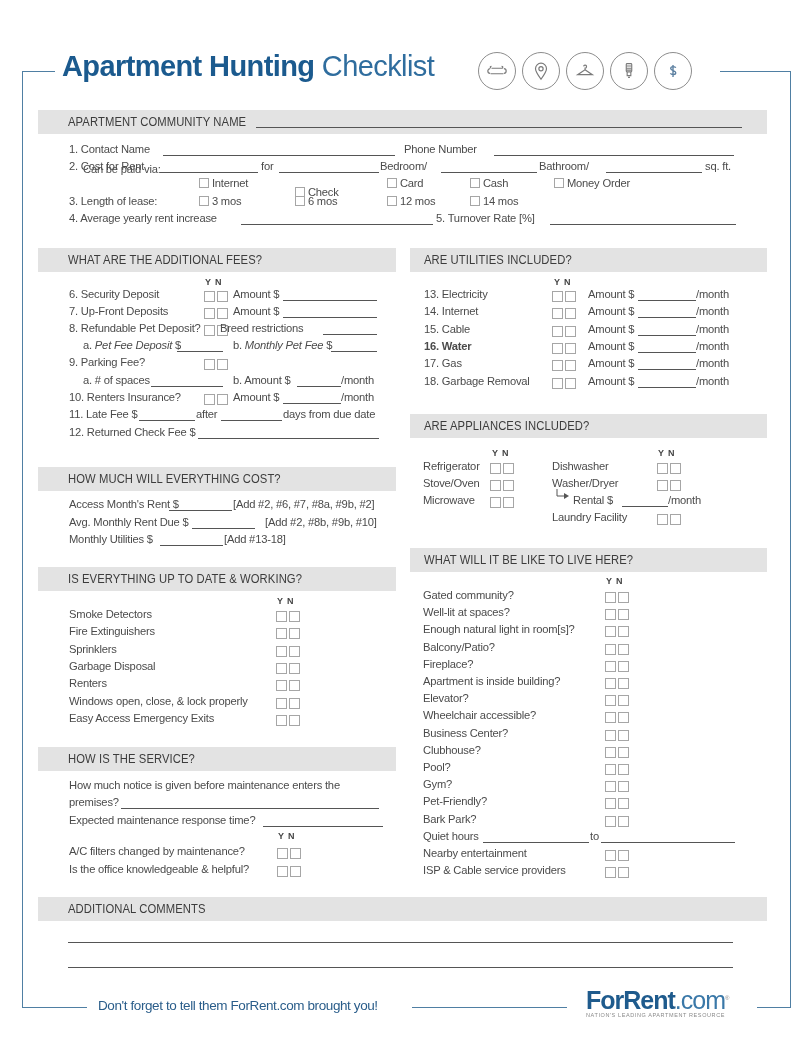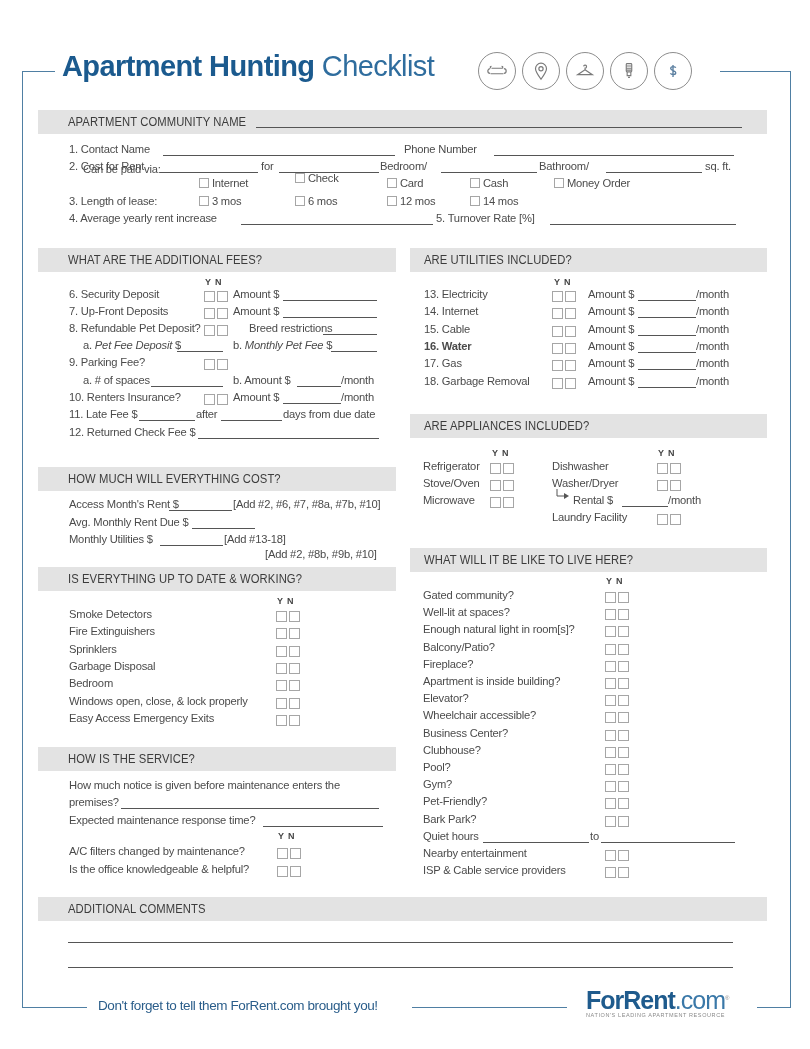--- a/index.html
+++ b/index.html
@@ -100,21 +100,21 @@
 <div class="t" style="left:261px; top:160px;">for</div>
 <div class="ul-abs" style="left:279px; top:172px; width:100px;"></div>
 <div class="t" style="left:380px; top:160px;">Bedroom/</div>
 <div class="ul-abs" style="left:441px; top:172px; width:96px;"></div>
 <div class="t" style="left:539px; top:160px;">Bathroom/</div>
 <div class="ul-abs" style="left:606px; top:172px; width:96px;"></div>
 <div class="t" style="left:705px; top:160px;">sq. ft.</div>
 
 <div class="t" style="left:83px; top:163px;">Can be paid via:</div>
 <div class="t" style="left:199px; top:177px;"><span class="cb"></span> <span>Internet</span></div>
-<div class="t" style="left:295px; top:172px;"><span class="cb"></span> <span>Check</span></div>
+<div class="t" style="left:295px; top:186px;"><span class="cb"></span> <span>Check</span></div>
 <div class="t" style="left:387px; top:177px;"><span class="cb"></span> <span>Card</span></div>
 <div class="t" style="left:470px; top:177px;"><span class="cb"></span> <span>Cash</span></div>
 <div class="t" style="left:554px; top:177px;"><span class="cb"></span> <span>Money Order</span></div>
 
 <div class="t" style="left:69px; top:195px;">3. Length of lease:</div>
 <div class="t" style="left:199px; top:195px;"><span class="cb"></span> <span>3 mos</span></div>
 <div class="t" style="left:295px; top:195px;"><span class="cb"></span> <span>6 mos</span></div>
 <div class="t" style="left:387px; top:195px;"><span class="cb"></span> <span>12 mos</span></div>
 <div class="t" style="left:470px; top:195px;"><span class="cb"></span> <span>14 mos</span></div>
 
@@ -136,21 +136,21 @@
 
 <div class="t" style="left:69px; top:305px;">7. Up-Front Deposits</div>
 <div class="cb-abs" style="left:204px; top:308px;"></div>
 <div class="cb-abs" style="left:217px; top:308px;"></div>
 <div class="t" style="left:233px; top:305px;">Amount $</div>
 <div class="ul-abs" style="left:283px; top:317px; width:94px;"></div>
 
 <div class="t" style="left:69px; top:322px;">8. Refundable Pet Deposit?</div>
 <div class="cb-abs" style="left:204px; top:325px;"></div>
 <div class="cb-abs" style="left:217px; top:325px;"></div>
-<div class="t" style="left:249px; top:322px;text-align:right;">Breed restrictions</div>
+<div class="t" style="left:220px; top:322px;text-align:right;">Breed restrictions</div>
 <div class="ul-abs" style="left:323px; top:334px; width:54px;"></div>
 
 <div class="t" style="left:83px; top:339px;"><span>a.</span> <i>Pet Fee Deposit</i> <span>$</span></div>
 <div class="ul-abs" style="left:177px; top:351px; width:46px;"></div>
 <div class="t" style="left:233px; top:339px;"><span>b.</span> <i>Monthly Pet Fee</i> <span>$</span></div>
 <div class="ul-abs" style="left:331px; top:351px; width:46px;"></div>
 
 <div class="t" style="left:69px; top:356px;">9. Parking Fee?</div>
 <div class="cb-abs" style="left:204px; top:359px;"></div>
 <div class="cb-abs" style="left:217px; top:359px;"></div>
@@ -251,24 +251,24 @@
 </svg>
 <div class="t" style="left:573px; top:494px;">Rental $</div>
 <div class="ul-abs" style="left:622px; top:506px; width:46px;"></div>
 <div class="t" style="left:668px; top:494px;">/month</div>
 
 <div class="bar" style="left:38px; top:467px; width:358px;">
   <span class="bar-title">HOW MUCH WILL EVERYTHING COST?</span>
 </div>
 <div class="t" style="left:69px; top:498px;">Access Month's Rent $</div>
 <div class="ul-abs" style="left:169px; top:510px; width:63px;"></div>
-<div class="t" style="left:233px; top:498px;">[Add #2, #6, #7, #8a, #7b, #10]</div>
+<div class="t" style="left:233px; top:498px;">[Add #2, #6, #7, #8a, #9b, #2]</div>
 <div class="t" style="left:69px; top:516px;">Avg. Monthly Rent Due $</div>
 <div class="ul-abs" style="left:192px; top:528px; width:63px;"></div>
-<div class="t" style="left:257px; top:548px;padding-left:8px;">[Add #2, #8b, #9b, #10]</div>
+<div class="t" style="left:257px; top:516px;padding-left:8px;">[Add #2, #8b, #9b, #10]</div>
 <div class="t" style="left:69px; top:533px;">Monthly Utilities $</div>
 <div class="ul-abs" style="left:160px; top:545px; width:63px;"></div>
 <div class="t" style="left:224px; top:533px;">[Add #13-18]</div>
 
 <div class="bar" style="left:38px; top:567px; width:358px;">
   <span class="bar-title">IS EVERYTHING UP TO DATE &amp; WORKING?</span>
 </div>
 <div class="yn" style="left:277px; top:596px;">YN</div>
 <div id="working-rows">
     <div class="t" style="left:69px; top:608px;">Smoke Detectors</div>
@@ -276,21 +276,21 @@
     <div class="cb-abs" style="left:289px; top:611px;"></div>
     <div class="t" style="left:69px; top:625.3px;">Fire Extinguishers</div>
     <div class="cb-abs" style="left:276px; top:628.3px;"></div>
     <div class="cb-abs" style="left:289px; top:628.3px;"></div>
     <div class="t" style="left:69px; top:642.6px;">Sprinklers</div>
     <div class="cb-abs" style="left:276px; top:645.6px;"></div>
     <div class="cb-abs" style="left:289px; top:645.6px;"></div>
     <div class="t" style="left:69px; top:659.9px;">Garbage Disposal</div>
     <div class="cb-abs" style="left:276px; top:662.9px;"></div>
     <div class="cb-abs" style="left:289px; top:662.9px;"></div>
-    <div class="t" style="left:69px; top:677.2px;">Bedroom</div>
+    <div class="t" style="left:69px; top:677.2px;">Renters</div>
     <div class="cb-abs" style="left:276px; top:680.2px;"></div>
     <div class="cb-abs" style="left:289px; top:680.2px;"></div>
     <div class="t" style="left:69px; top:694.5px;">Windows open, close, &amp; lock properly</div>
     <div class="cb-abs" style="left:276px; top:697.5px;"></div>
     <div class="cb-abs" style="left:289px; top:697.5px;"></div>
     <div class="t" style="left:69px; top:711.8px;">Easy Access Emergency Exits</div>
     <div class="cb-abs" style="left:276px; top:714.8px;"></div>
     <div class="cb-abs" style="left:289px; top:714.8px;"></div>
   </div>
 

